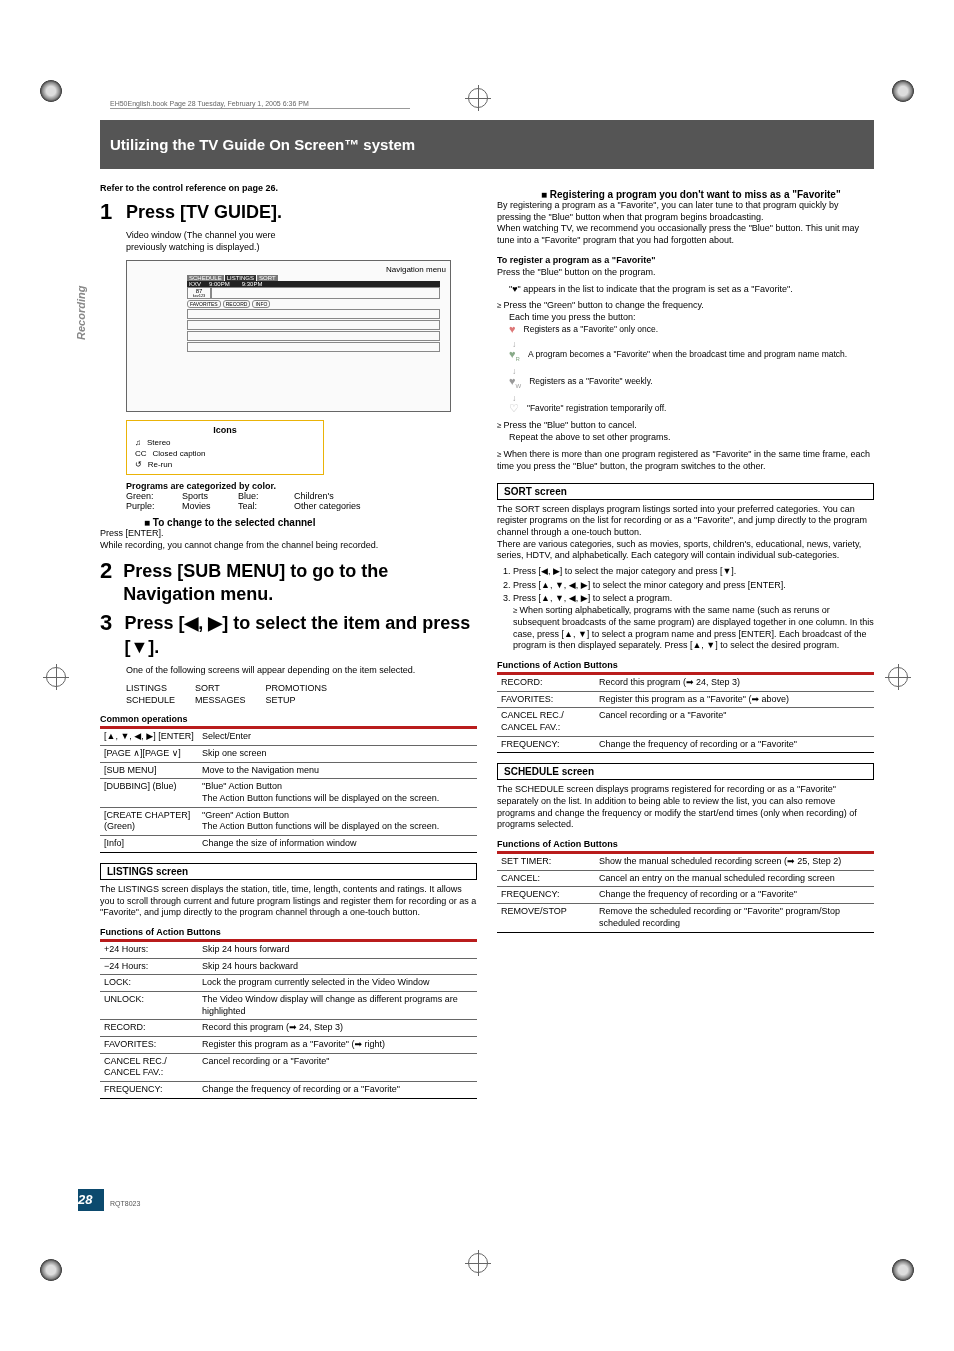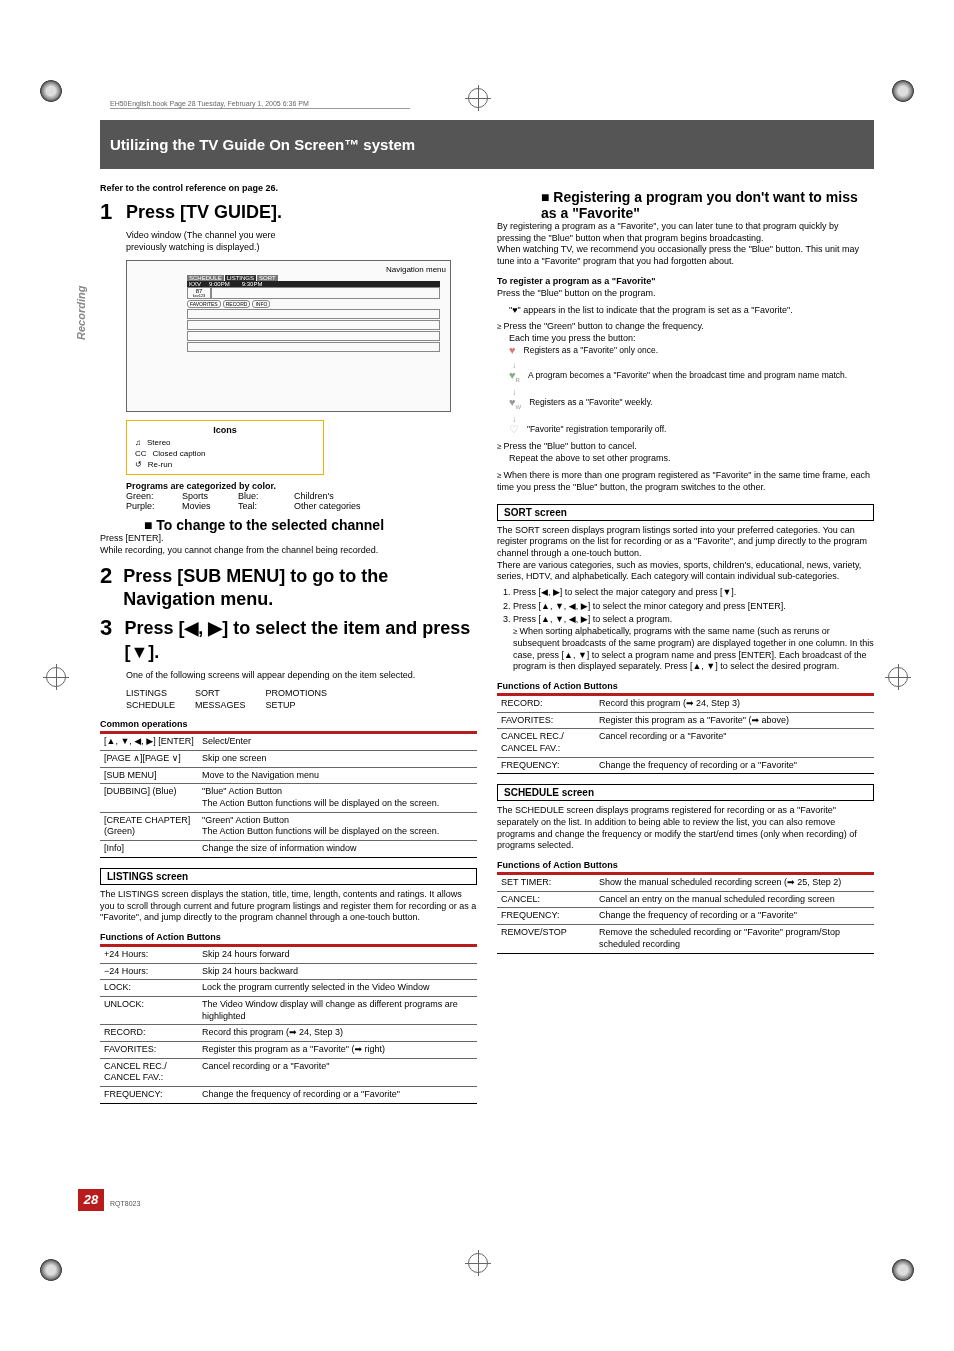--- a/index.html
+++ b/index.html
@@ -99,21 +99,21 @@
   }
   .icons-box .t { font-weight: bold; text-align: center; margin-bottom: 2px; }
   .icons-box .row { display: flex; align-items: center; gap: 6px; font-size: 8px; line-height: 1.4; }
   .cat-table {
     margin-left: 26px;
     font-size: 9px;
   }
   .cat-title { font-weight: bold; }
   .cat-row { display: flex; gap: 6px; }
   .cat-row span { width: 50px; }
-  .sq-sub { font-weight: bold; font-size: 14px; margin: 6px 0 0 0; padding-left: 44px;}
+  .sq-sub { font-weight: bold; font-size: 10px; margin: 6px 0 0 0; padding-left: 44px;}
   .sq-sub::before { content: "■ "; }
   .plain { font-size: 9px; line-height: 1.3; }
   .op-title { font-weight: bold; font-size: 9px; margin-top: 8px; margin-bottom: 2px;}
   table.ops {
     width: 100%;
     border-top: 3px solid #b91c1c;
     border-bottom: 1px solid #000;
     border-collapse: collapse;
     font-size: 9px;
   }
@@ -140,26 +140,25 @@
   .fav-flow .heart { font-size: 11px; line-height: 1; }
   .fav-flow .arrow { color: #999; margin-left: 3px; }
   ol.num { padding-left: 16px; margin: 4px 0; }
   ol.num li { margin-bottom: 2px; line-height: 1.3; }
   .pgnum {
     position: absolute;
     left: 78px;
     bottom: 140px;
     width: 26px;
     height: 22px;
-    background: #b91c1c;
+    background: #0c4a6e;
     color: #fff;
     font-style: italic;
     font-weight: bold;
     font-size: 13px;
-    text-align: center;
     line-height: 22px;
   }
   .rqt {
     position: absolute;
     left: 110px;
     bottom: 144px;
     font-size: 7px;
     color: #555;
   }
   .crop {

